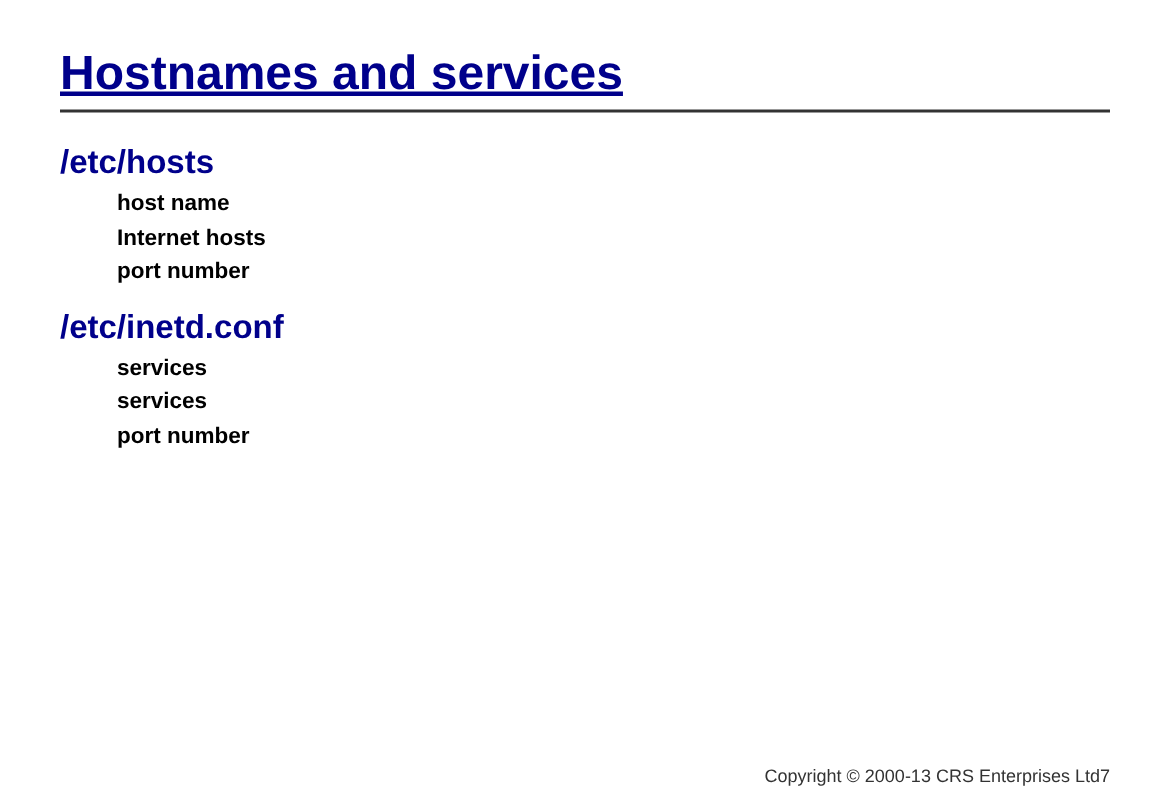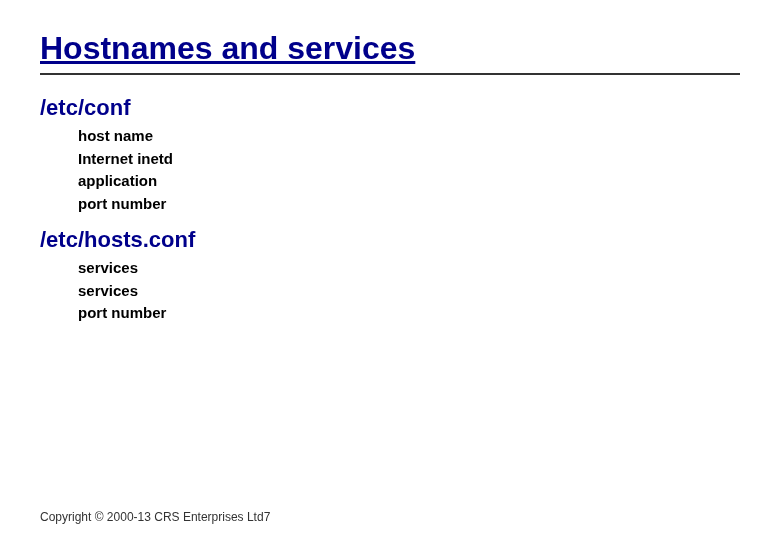--- a/index.html
+++ b/index.html
@@ -49,39 +49,38 @@
       margin-left: 38px;
       line-height: 1.5;
     }
 
     .footer {
       position: absolute;
       bottom: 16px;
       left: 40px;
       right: 40px;
       display: flex;
-      justify-content: flex-start;
+      justify-content: flex-end;
       font-size: 12px;
       color: #333333;
     }
   </style>
 </head>
 <body>
 
 <div class="slide">
 
   <div class="title">Hostnames and services</div>
 
   <div id="sections-container">
-  <div class="section-heading">/etc/conf</div>
+  <div class="section-heading">/etc/hosts</div>
       <div class="sub-item">host name</div>
-      <div class="sub-item">Internet inetd</div>
-      <div class="sub-item">application</div>
+      <div class="sub-item">Internet hosts</div>
       <div class="sub-item">port number</div>
-      <div class="section-heading">/etc/hosts.conf</div>
+      <div class="section-heading">/etc/inetd.conf</div>
       <div class="sub-item">services</div>
       <div class="sub-item">services</div>
       <div class="sub-item">port number</div>
     </div>
 
   <div class="footer">
     <span>Copyright © 2000-13 CRS Enterprises Ltd</span>
     <span>7</span>
   </div>
 </div>

